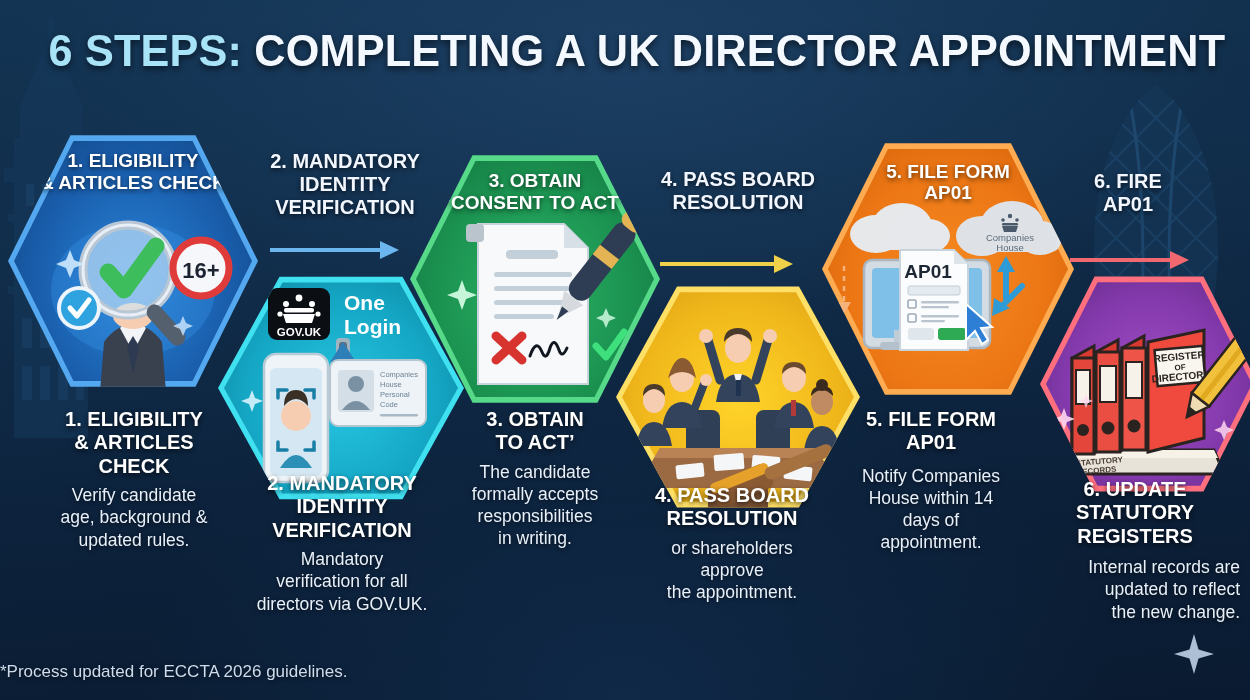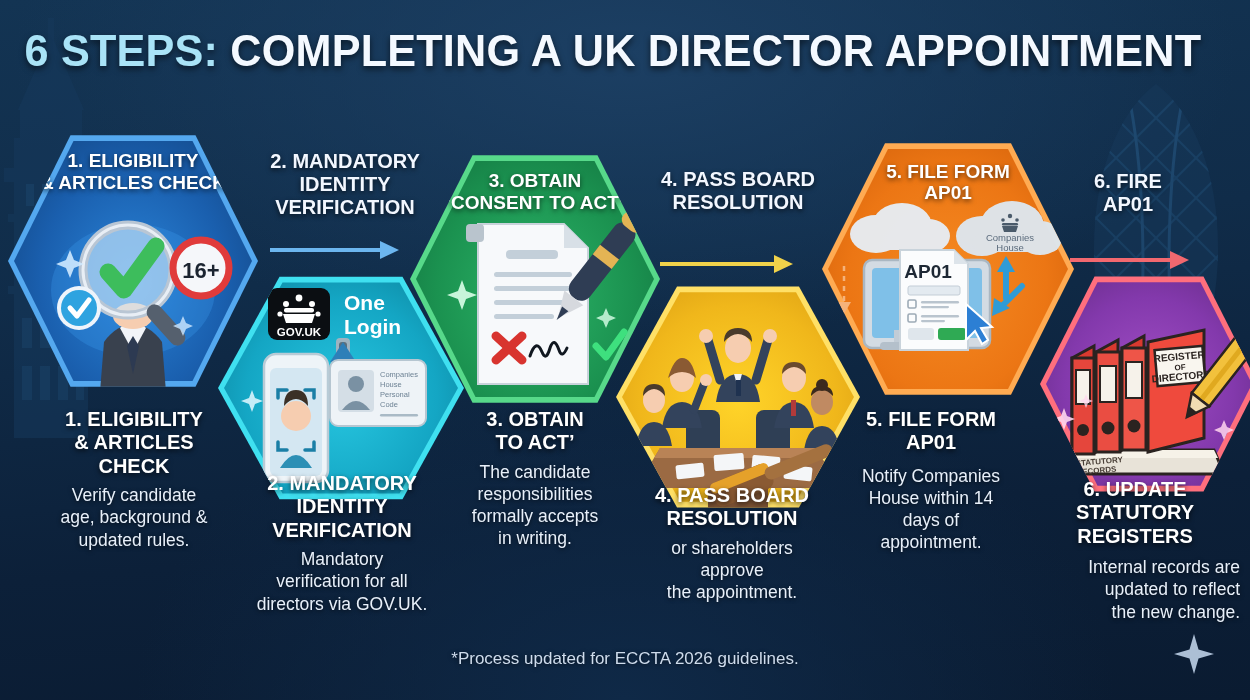--- a/index.html
+++ b/index.html
@@ -19,21 +19,21 @@
   }
 
   
   .bg-art { position: absolute; inset: 0; pointer-events: none; }
   .bg-bigben { position: absolute; left: -14px; top: 18px; opacity: .55; }
   .bg-gherkin { position: absolute; right: 4px; top: 78px; opacity: .5; }
 
   
   .title-wrap {
     position: absolute; top: 28px; left: 0; width: 1250px;
-    text-align: left; z-index: 6;
+    text-align: right; z-index: 6;
   }
   .title {
     display: inline-block;
     font-size: 45px; font-weight: bold; letter-spacing: .2px;
     line-height: 1; white-space: nowrap;
     font-family: "Liberation Sans", sans-serif;
     transform: scaleX(.96);
   }
   .title .t-accent { color: #a9e3f7; text-shadow: 0 3px 6px rgba(0,0,0,.55); }
   .title .t-main   { color: #f4f9ff; text-shadow: 0 3px 7px rgba(0,0,0,.6); }
@@ -73,22 +73,22 @@
     text-shadow: 0 2px 5px rgba(0,0,0,.7);
     margin-bottom: 6px;
   }
   .caption .cap-body {
     color: #e8f0fa; font-size: 17.5px; line-height: 1.27;
     text-shadow: 0 1px 4px rgba(0,0,0,.65);
   }
 
   
   .footer {
-    position: absolute; left: 0; bottom: 31px; width: 1250px;
-    text-align: center; z-index: 6;
+    position: absolute; left: 0; bottom: 18px; width: 1250px;
+    z-index: 6;
     color: #cfdcec; font-size: 17px;
     text-shadow: 0 1px 4px rgba(0,0,0,.6);
   }
 </style>
 </head>
 <body>
 
 <div id="stage">
 
   <div class="bg-art">
@@ -564,22 +564,22 @@
     </div>
   </div>
 
   <div class="caption" style="left:442px; top:408px; width:186px;">
     <div class="cap-title">
       <div>3. OBTAIN</div>
       <div>TO ACT’</div>
     </div>
     <div class="cap-body">
       <div>The candidate</div>
+      <div>formally accepts</div>
       <div>responsibilities</div>
-      <div>formally accepts</div>
       <div>in writing.</div>
     </div>
   </div>
 
   <div class="caption" style="left:624px; top:484px; width:216px;">
     <div class="cap-title">
       <div>4. PASS BOARD</div>
       <div>RESOLUTION</div>
     </div>
     <div class="cap-body">

